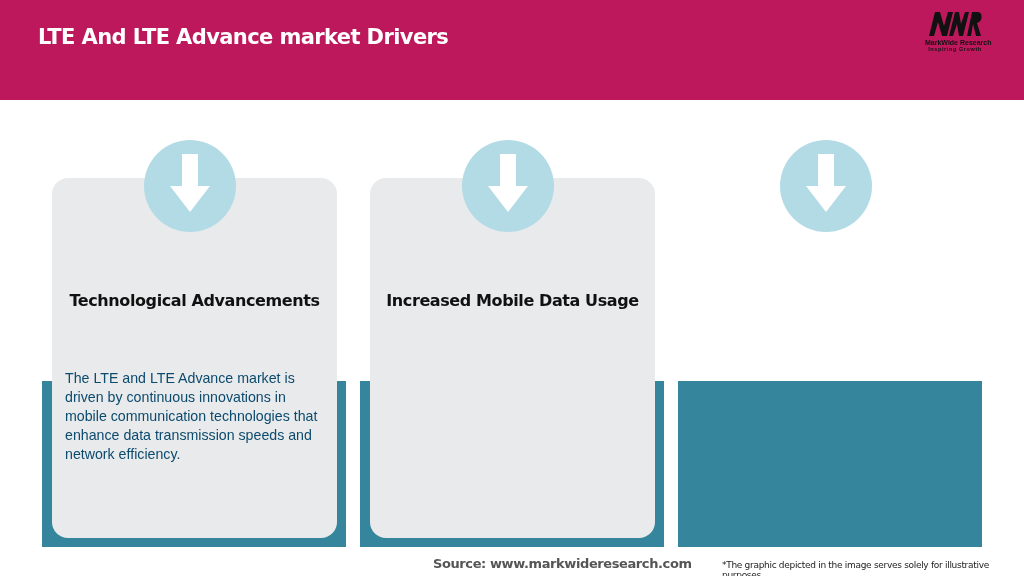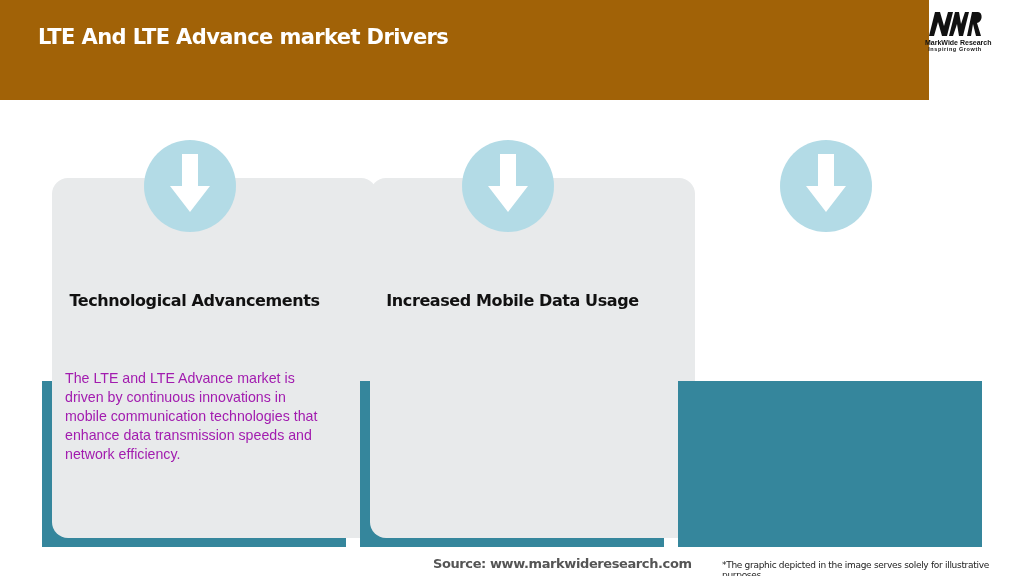--- a/index.html
+++ b/index.html
@@ -2,52 +2,52 @@
 <html><head>
 <meta charset="utf-8">
 <style>
   html, body { margin: 0; padding: 0; }
   body {
     width: 1024px; height: 576px; position: relative; overflow: hidden;
     background: #ffffff;
     font-family: "Liberation Sans", sans-serif;
   }
   .header {
-    position: absolute; left: 0; top: 0; width: 929px; height: 100px;
-    background: #a16207;
+    position: absolute; left: 0; top: 0; width: 1024px; height: 100px;
+    background: #be185d;
   }
   .title {
     position: absolute; left: 38px; top: 25px;
     color: #ffffff; font-size: 21px; font-weight: bold;
     font-family: "DejaVu Sans", sans-serif; letter-spacing: -0.6px;
   }
   .logo { position: absolute; left: 925px; top: 10px; width: 60px; text-align: center; }
   .logo-mark { display: block; margin: 0 auto; }
   .logo-name { display: block; font-size: 7px; font-weight: bold; color: #111; white-space: nowrap; margin-top: 1px; }
   .logo-tag { display: block; font-size: 5.5px; font-weight: bold; color: #111; letter-spacing: 0.6px; white-space: nowrap; }
 
   .col { position: absolute; top: 140px; width: 306px; height: 410px; }
   .band { position: absolute; left: 0; top: 241px; width: 304px; height: 166px; background: #35869c; }
   .card {
     position: absolute; left: 10px; top: 38px; width: 285px; height: 360px;
-    background: #e8eaeb; border-radius: 16px; padding-left: 40px;
+    background: #e8eaeb; border-radius: 16px;
   }
   .circle {
     position: absolute; left: 102px; top: 0; width: 92px; height: 92px;
     border-radius: 50%; background: #b3dbe6;
   }
   .circle svg { position: absolute; left: 26px; top: 14px; }
   .card-title {
     position: absolute; left: 0; top: 113px; width: 285px; text-align: center;
     font-size: 16px; font-weight: bold; color: #111;
     font-family: "DejaVu Sans", sans-serif; letter-spacing: -0.4px;
   }
   .card-body {
     position: absolute; left: 13px; top: 191px; width: 262px;
-    font-size: 14.2px; line-height: 19px; color: #a21caf;
+    font-size: 14.2px; line-height: 19px; color: #0c4a6e;
   }
   .col3 .card-body { font-size: 13.2px; line-height: 18px; left: 11px; top: 192px; width: 268px; }
 
   .source {
     position: absolute; left: 393px; top: 556px; font-size: 13px; font-weight: bold; color: #555;
     font-family: "DejaVu Sans", sans-serif; letter-spacing: -0.4px; margin-left: 40px;
   }
   .note {
     position: absolute; left: 722px; top: 560px; font-size: 9px; color: #222;
     font-family: "DejaVu Sans", sans-serif; letter-spacing: -0.3px;

